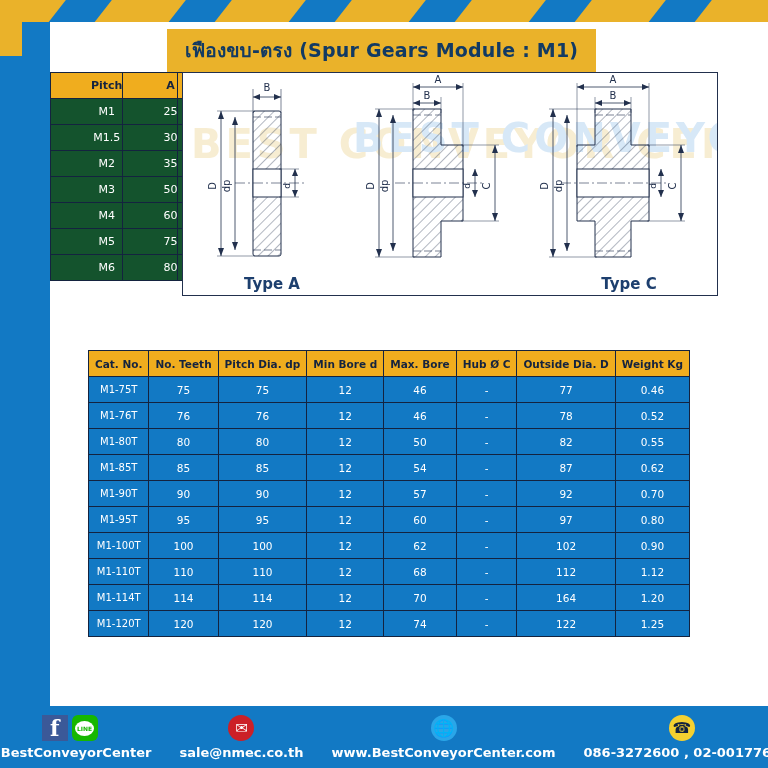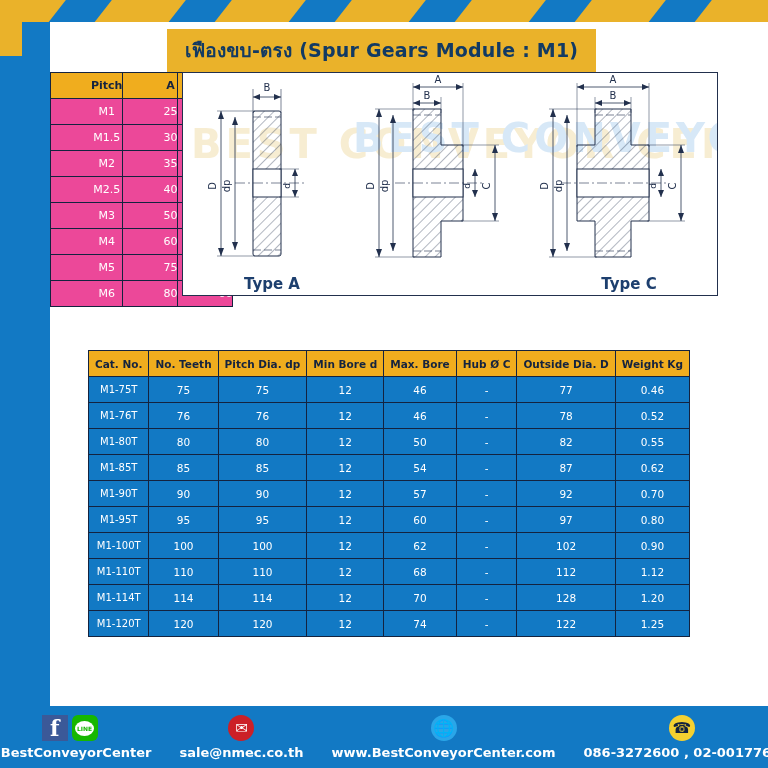--- a/index.html
+++ b/index.html
@@ -49,21 +49,21 @@
     position: absolute; left: 50px; top: 72px;
     border-collapse: separate; border-spacing: 1px;
     background: #14233f;
   }
   .pitch-table th, .pitch-table td {
     width: 42px; height: 25px;
     text-align: center; vertical-align: middle;
     font-size: 11px; font-weight: bold; padding-left: 40px;
   }
   .pitch-table th { background: #f0ad1e; color: #14233f; }
-  .pitch-table td { background: #ec4899; color: #ffffff; font-weight: normal; margin-top: 10px; }
+  .pitch-table td { background: #14532d; color: #ffffff; font-weight: normal; margin-top: 10px; }
   .pitch-table th.w-pitch, .pitch-table td.w-pitch { width: 52px; }
 
   
   .diagram-panel {
     position: absolute; left: 182px; top: 72px;
     width: 536px; height: 224px;
     border: 1.5px solid #22304d;
     background: #ffffff;
     overflow: hidden;
   }
@@ -172,25 +172,20 @@
         <td class="w-pitch">M1.5</td>
         <td>30</td>
         <td>17</td>
       </tr>
       <tr>
         <td class="w-pitch">M2</td>
         <td>35</td>
         <td>20</td>
       </tr>
       <tr>
-        <td class="w-pitch">M2.5</td>
-        <td>40</td>
-        <td>25</td>
-      </tr>
-      <tr>
         <td class="w-pitch">M3</td>
         <td>50</td>
         <td>30</td>
       </tr>
       <tr>
         <td class="w-pitch">M4</td>
         <td>60</td>
         <td>40</td>
       </tr>
       <tr>
@@ -451,21 +446,21 @@
         <td>112</td>
         <td>1.12</td>
       </tr>
       <tr>
         <td class="catno">M1-114T</td>
         <td>114</td>
         <td>114</td>
         <td>12</td>
         <td>70</td>
         <td>-</td>
-        <td>128</td>
+        <td>164</td>
         <td>1.20</td>
       </tr>
       <tr>
         <td class="catno">M1-120T</td>
         <td>120</td>
         <td>120</td>
         <td>12</td>
         <td>74</td>
         <td>-</td>
         <td>122</td>

